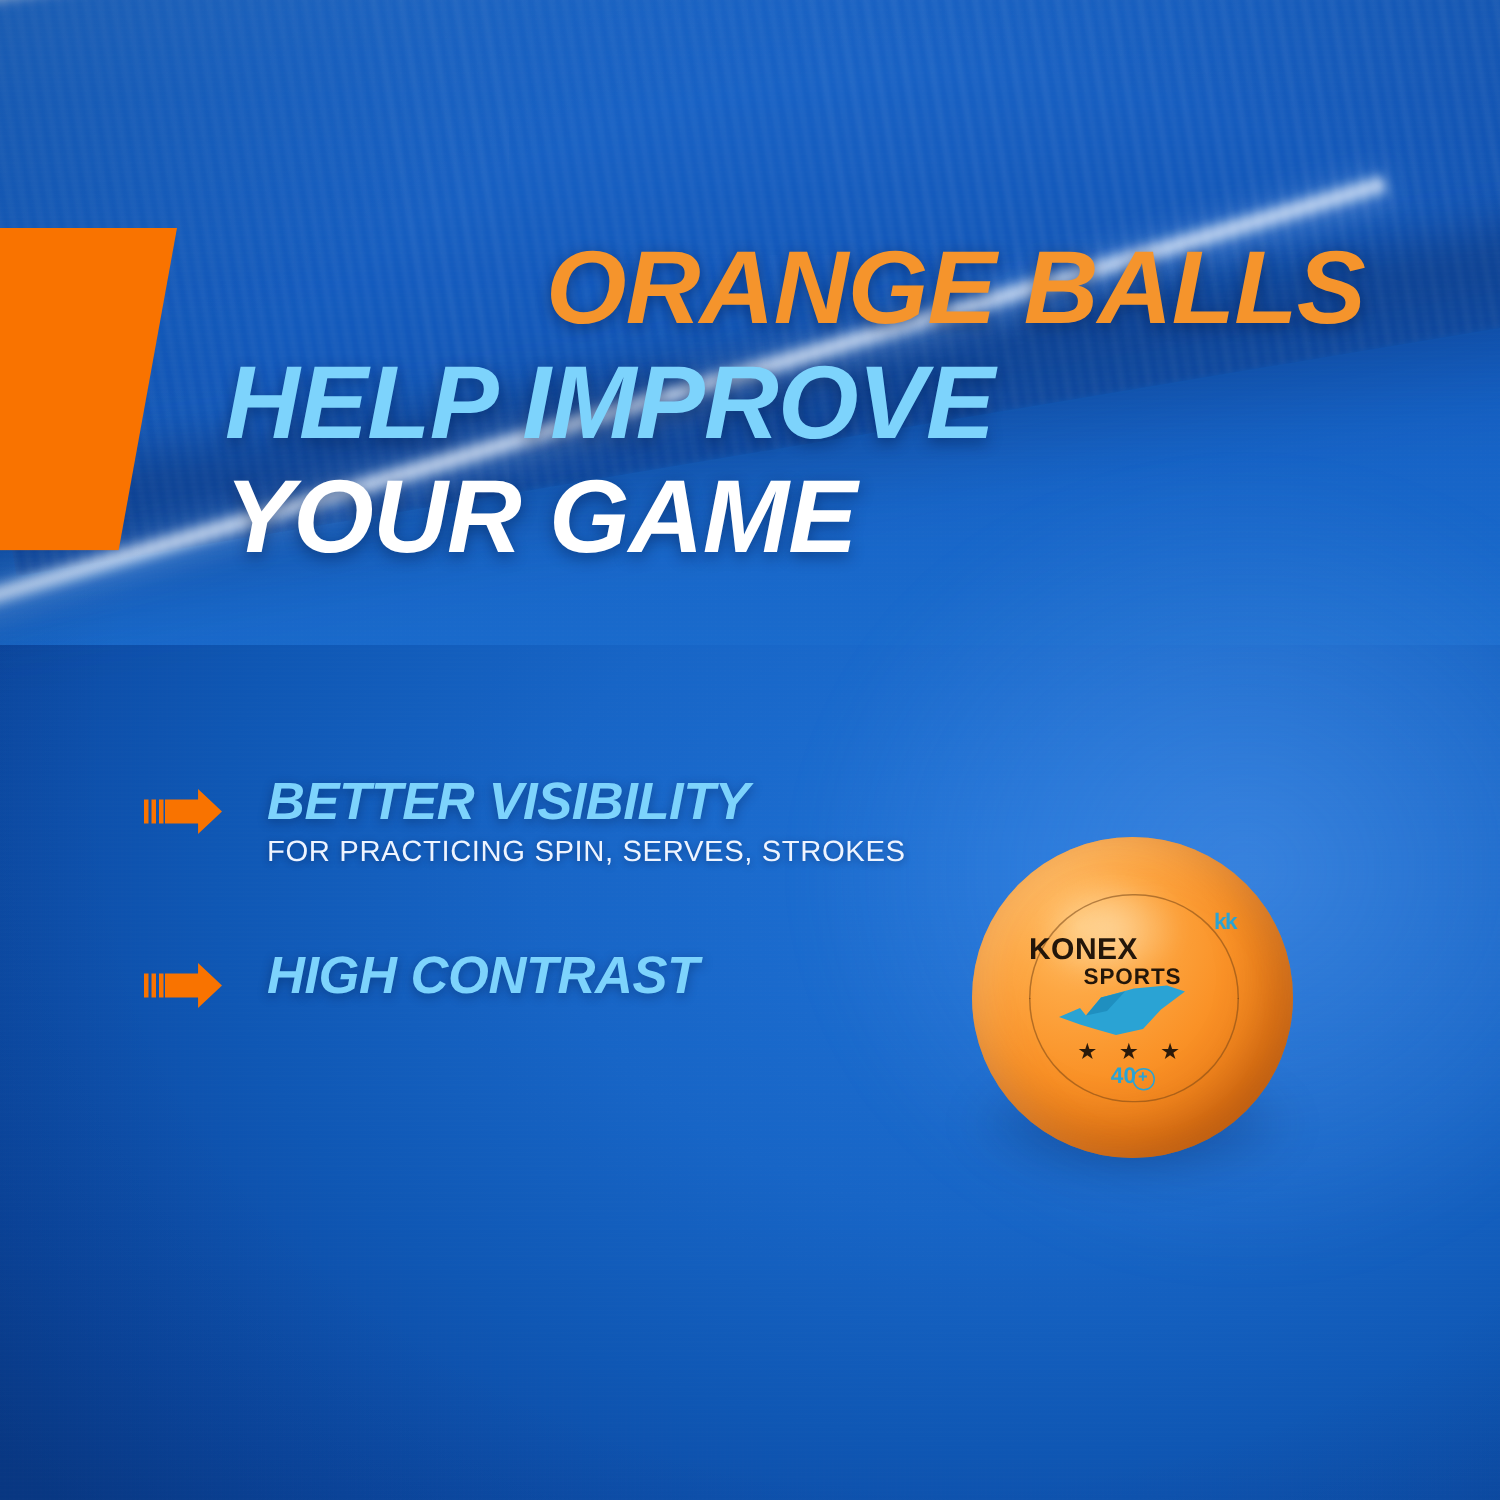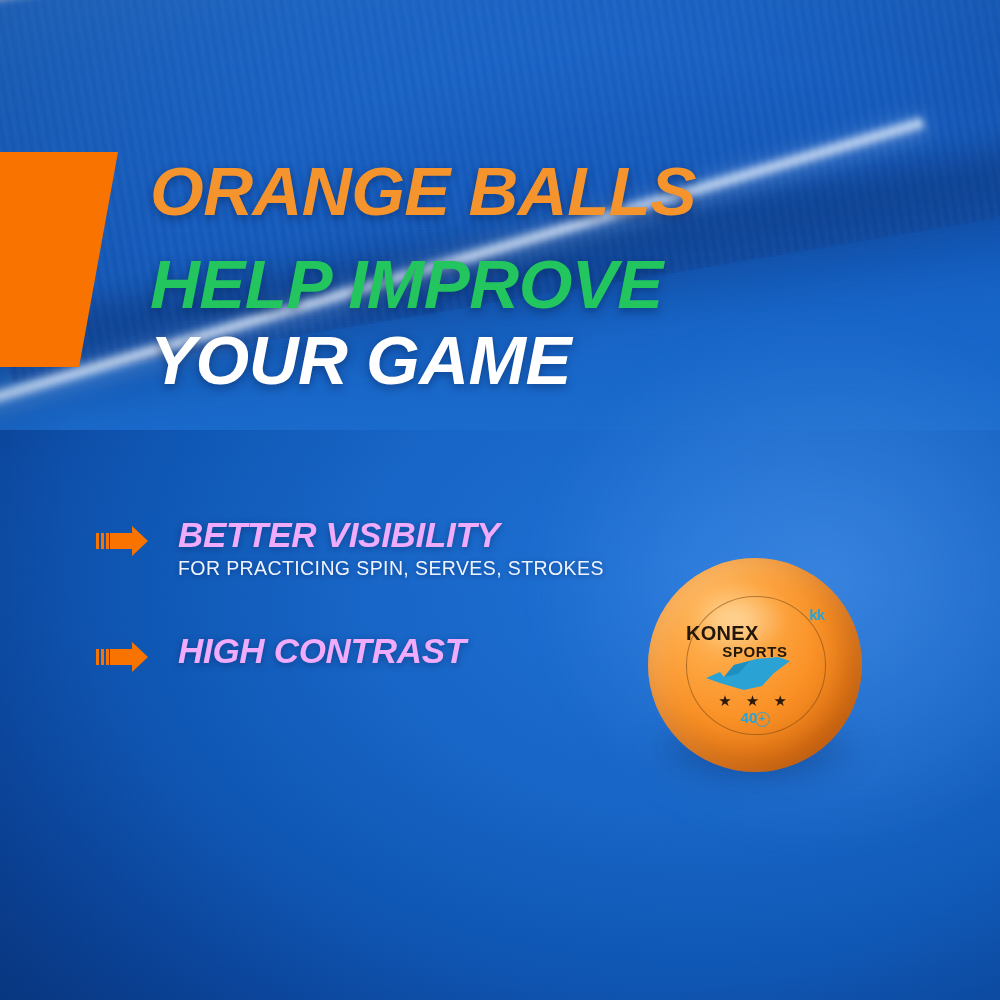--- a/index.html
+++ b/index.html
@@ -87,41 +87,41 @@
   }
 
   
   .headline{position:absolute;left:150px;top:158px;width:760px;}
   .hl{
     font-weight:bold;font-style:italic;
     letter-spacing:-0.5px;line-height:.98;
     white-space:nowrap;
     text-shadow:0 3px 10px rgba(2,24,70,.45);
   }
-  .hl-1{font-size:69px;color:#f5942c;}
-  .hl-2{font-size:69px;color:#22c55e;margin-top:25px;}
+  .hl-1{font-size:69px;color:#f5942c;text-align:right;}
+  .hl-2{font-size:69px;color:#7dd3fc;margin-top:9px;}
   .hl-3{font-size:69px;color:#ffffff;margin-top:9px;}
 
   
   .features{position:absolute;left:96px;top:516px;width:560px;}
   .feat{position:relative;min-height:90px;margin-bottom:26px;}
   .feat:last-child{margin-bottom:0;}
   .arrow{
     position:absolute;left:0;top:10px;width:52px;height:30px;
   }
   .arrow-body{
     position:absolute;left:14px;top:0;width:38px;height:30px;
     background:#f97300;
     clip-path:polygon(0 7px, 58% 7px, 58% 0, 100% 50%, 58% 100%, 58% 23px, 0 23px);
   }
   .arrow-tick{position:absolute;top:7px;width:3px;height:16px;background:#f97300;}
   .t1{left:0px;} .t2{left:5px;} .t3{left:10px;}
   .feat-title{
     margin-left:82px;
-    font-size:35px;font-weight:bold;font-style:italic;color:#f0abfc;
+    font-size:35px;font-weight:bold;font-style:italic;color:#7dd3fc;
     letter-spacing:-0.3px;line-height:1.06;white-space:nowrap;
     text-shadow:0 2px 7px rgba(2,24,70,.40);
   }
   .feat-sub{
     margin-left:82px;margin-top:4px;
     font-size:19.5px;color:#eef4ff;letter-spacing:.4px;white-space:nowrap;
     text-shadow:0 1px 5px rgba(2,24,70,.42);
   }
 
   

